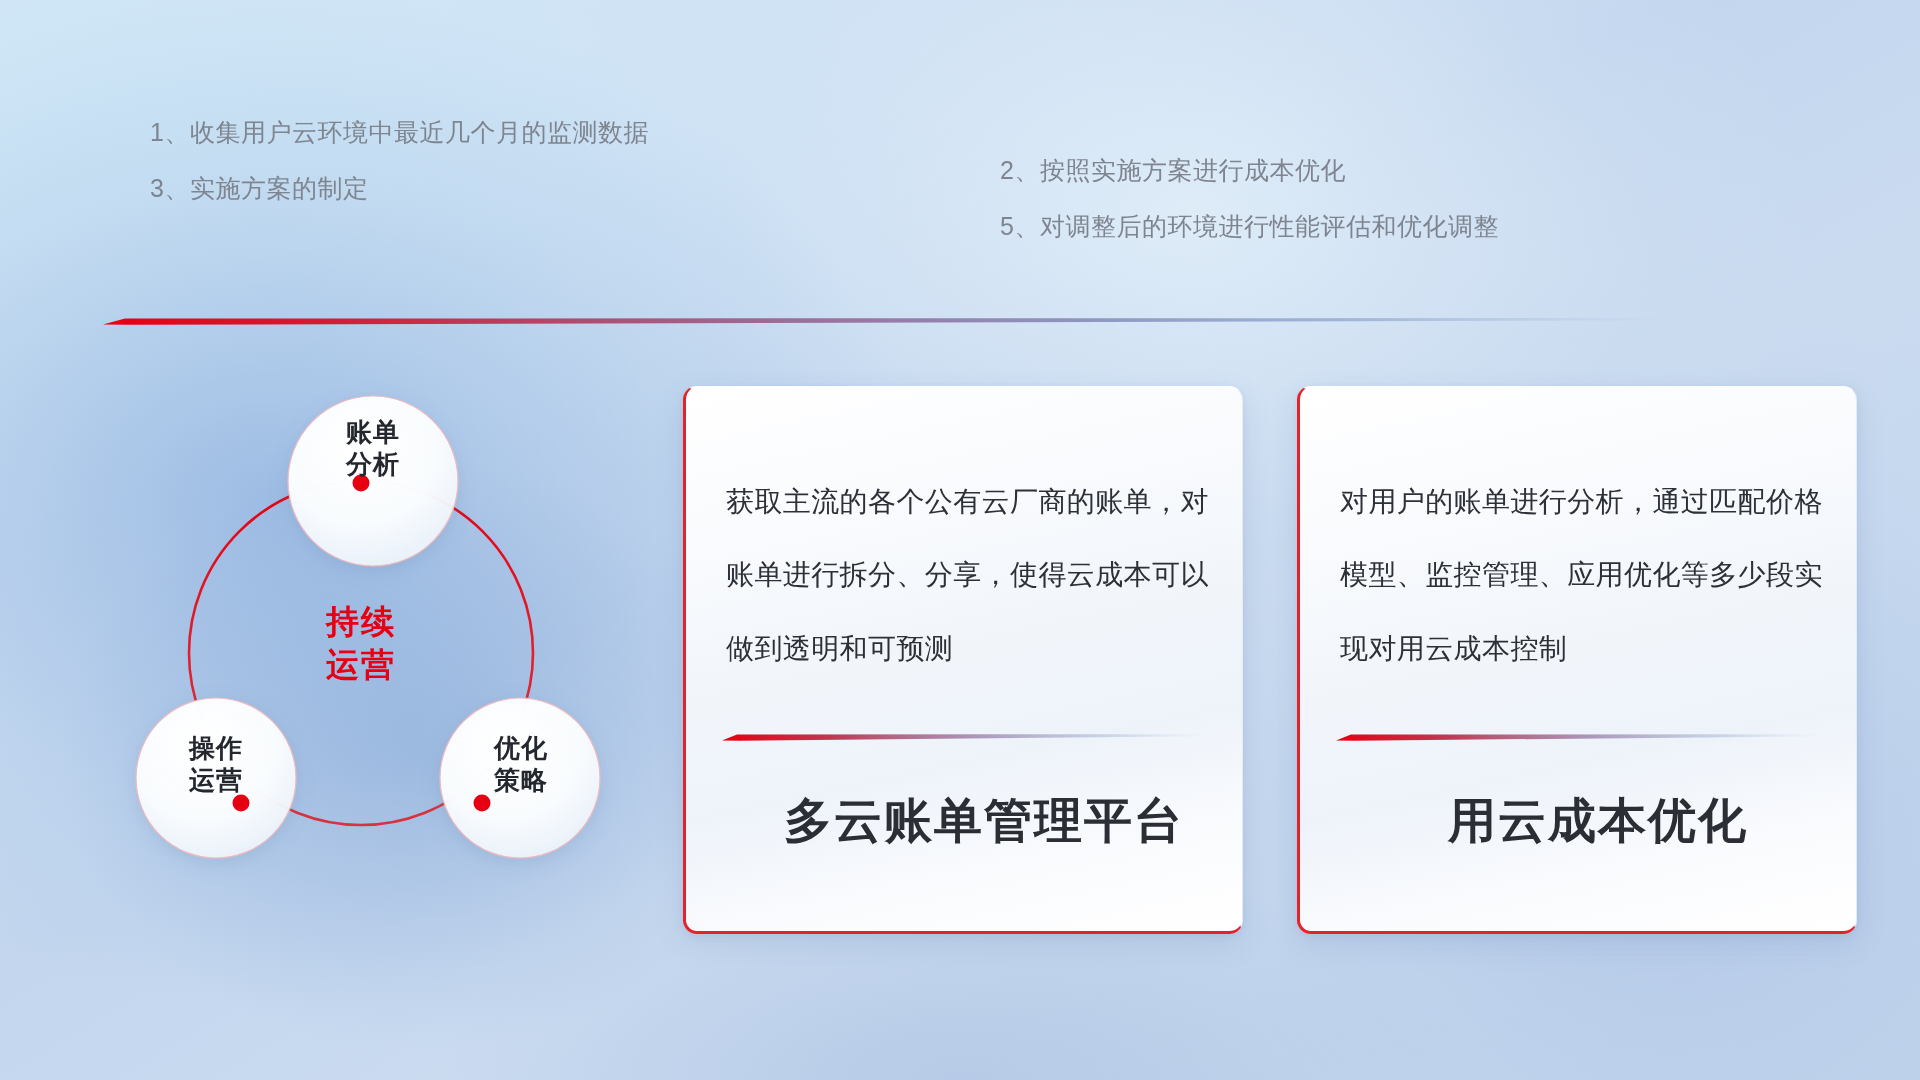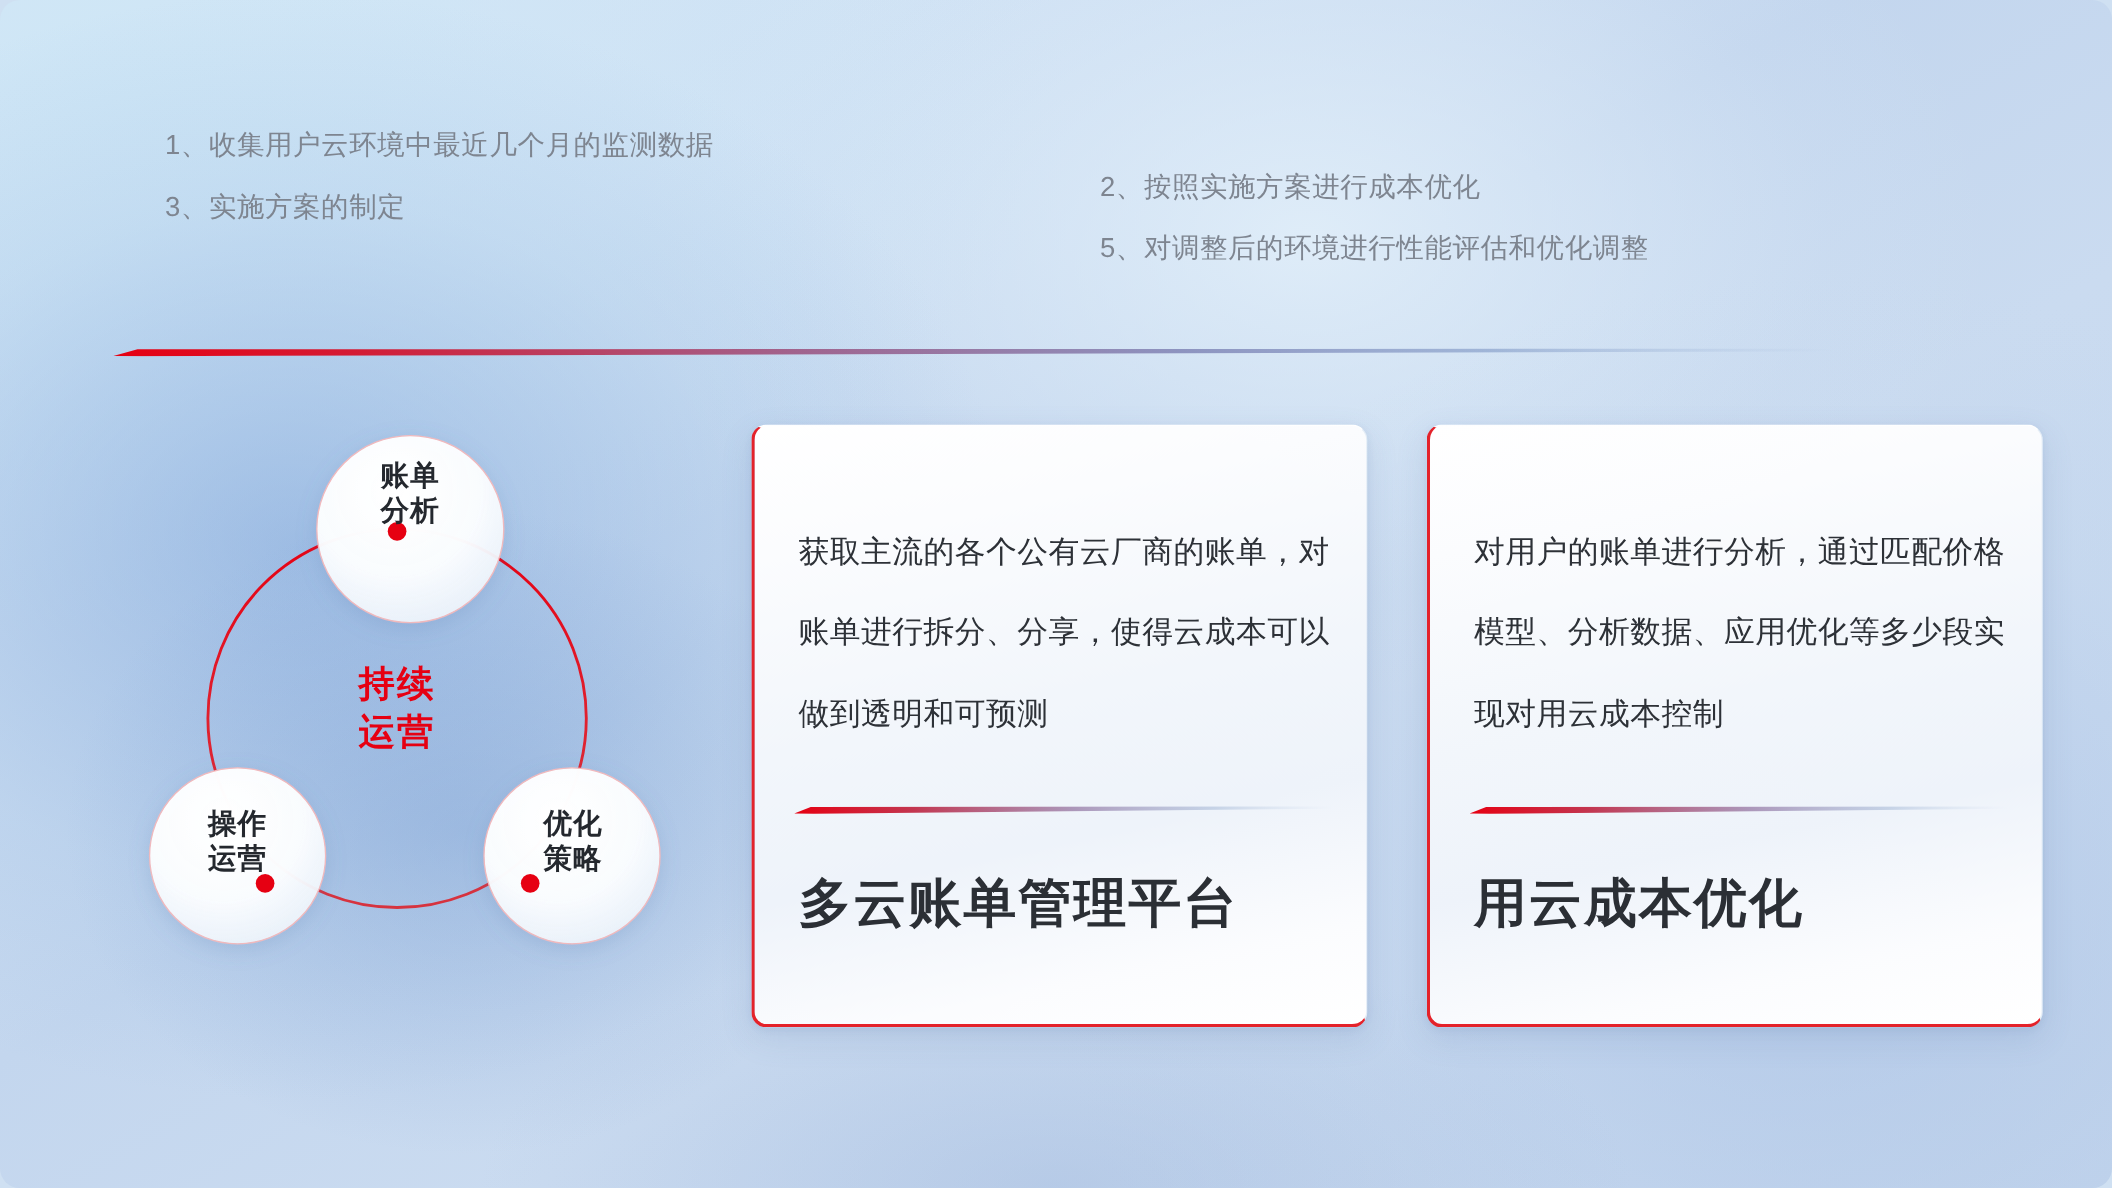--- a/index.html
+++ b/index.html
@@ -19,21 +19,20 @@
     position: relative;
     width: 1920px;
     height: 1080px;
     overflow: hidden;
     background:
       radial-gradient(ellipse 900px 700px at 14% 46%, rgba(120,160,215,0.55) 0%, rgba(150,185,225,0.22) 45%, rgba(255,255,255,0) 72%),
       radial-gradient(ellipse 1100px 620px at 5% 8%, rgba(206,230,246,0.95) 0%, rgba(206,230,246,0.30) 55%, rgba(255,255,255,0) 80%),
       radial-gradient(ellipse 900px 760px at 86% 78%, rgba(168,192,228,0.55) 0%, rgba(190,210,235,0.20) 50%, rgba(255,255,255,0) 78%),
       radial-gradient(ellipse 760px 520px at 62% 20%, rgba(227,240,250,0.85) 0%, rgba(227,240,250,0.10) 62%, rgba(255,255,255,0) 82%),
       linear-gradient(150deg, #d6e7f6 0%, #cfe1f4 22%, #c3d6ee 44%, #cadbf0 62%, #c6d8ef 80%, #c0d3ec 100%);
-    border-radius: 18px;
   }
   #slide::after {
     content: "";
     position: absolute;
     inset: 0;
     pointer-events: none;
     background:
       radial-gradient(ellipse 520px 420px at 22% 70%, rgba(96,138,200,0.30) 0%, rgba(96,138,200,0) 70%),
       radial-gradient(ellipse 700px 300px at 50% 100%, rgba(150,175,215,0.35) 0%, rgba(150,175,215,0) 75%);
   }
@@ -144,20 +143,21 @@
     left: 36px;
     top: 340px;
     width: 490px;
     height: 8px;
   }
   .card-title {
     position: absolute;
     left: 0;
     right: 0;
     top: 402px;
+    text-align: center;
     color: #2b2f35;
     font-weight: bold;
     font-size: 48px;
     letter-spacing: 2px;
     padding-left: 40px;
   }
 </style>
 </head>
 <body>
 
@@ -253,21 +253,21 @@
             <stop offset="1" stop-color="#b9cbe4" stop-opacity="0"></stop>
           </linearGradient>
         </defs>
         <path d="M0,7.6 L15,1.6 L490,1.2 L490,3.2 L18,7.8 Z" fill="url(#cardRule1)"></path>
       </svg>
     </div>
     <div class="card-title">多云账单管理平台</div>
   </div>
 
   <div class="card card-2">
-    <div class="card-body">对用户的账单进行分析，通过匹配价格模型、分析数据、应用优化等多少段实现对用云成本控制</div>
+    <div class="card-body">对用户的账单进行分析，通过匹配价格模型、监控管理、应用优化等多少段实现对用云成本控制</div>
     <div class="card-rule">
       <svg width="490" height="8" viewBox="0 0 490 8" xmlns="http://www.w3.org/2000/svg">
         <defs>
           <linearGradient id="cardRule2" x1="0" y1="0" x2="1" y2="0">
             <stop offset="0" stop-color="#e60012" stop-opacity="1"></stop>
             <stop offset="0.22" stop-color="#c12b46" stop-opacity="0.95"></stop>
             <stop offset="0.52" stop-color="#8f6f9e" stop-opacity="0.70"></stop>
             <stop offset="0.78" stop-color="#8ea6cb" stop-opacity="0.42"></stop>
             <stop offset="1" stop-color="#b9cbe4" stop-opacity="0"></stop>
           </linearGradient>

